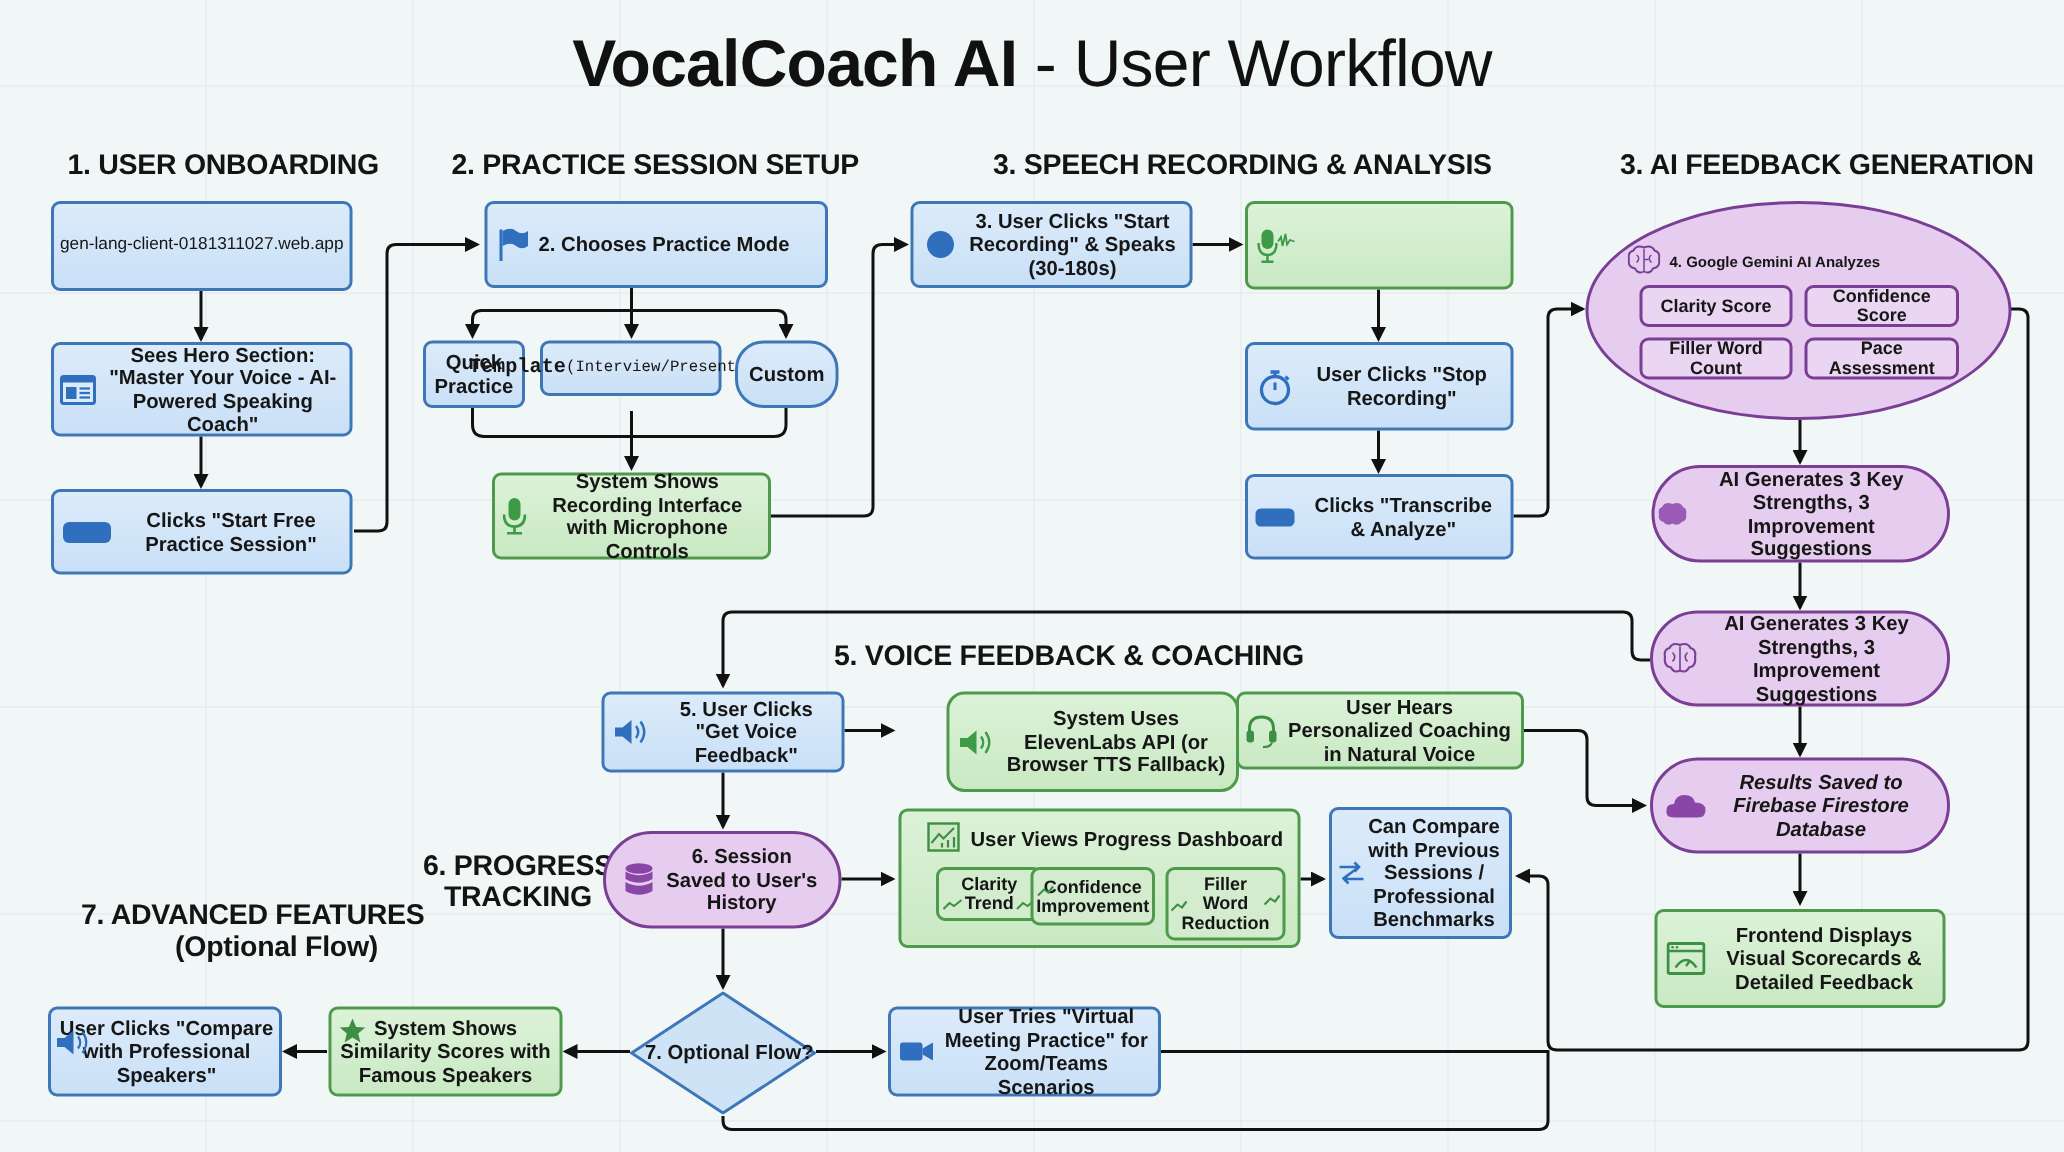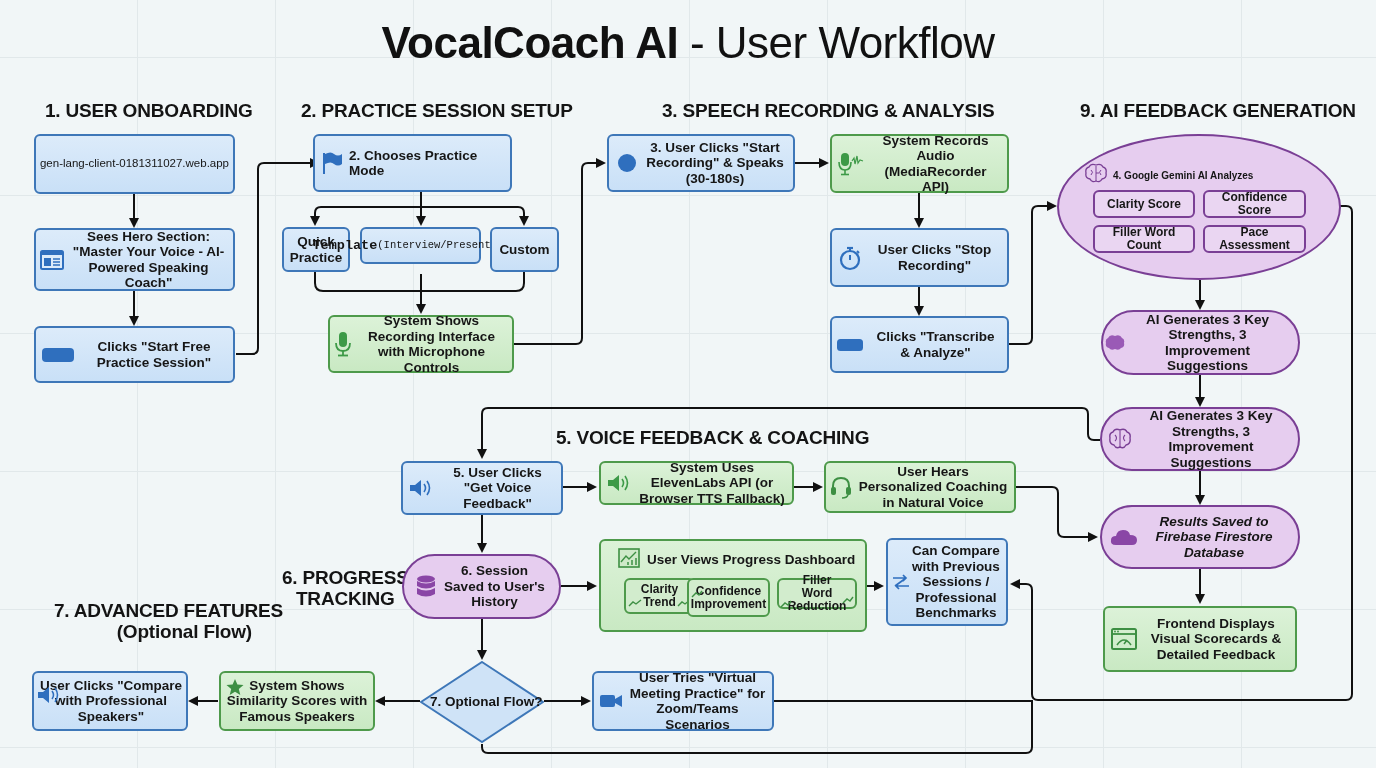--- a/index.html
+++ b/index.html
@@ -91,21 +91,21 @@
     <path d="M420,701 H377" marker-end="url(#ah)"></path>
     <path d="M218,701 H190" marker-end="url(#ah)"></path>
   </g>
 </svg>
 
 <div class="title"><b>VocalCoach AI</b><span class="light"> - User Workflow</span></div>
 
 <div class="sec" style="left:45px;top:100px;">1. USER ONBOARDING</div>
 <div class="sec" style="left:301px;top:100px;">2. PRACTICE SESSION SETUP</div>
 <div class="sec" style="left:662px;top:100px;">3. SPEECH RECORDING &amp; ANALYSIS</div>
-<div class="sec" style="left:1080px;top:100px;">9. AI FEEDBACK GENERATION</div>
+<div class="sec" style="left:1080px;top:100px;">3. AI FEEDBACK GENERATION</div>
 <div class="sec" style="left:556px;top:427px;">5. VOICE FEEDBACK &amp; COACHING</div>
 <div class="sec" style="left:282px;top:567px;text-align:center;line-height:21px;">
   <div>6. PROGRESS</div>
     <div>TRACKING</div>
 </div>
 <div class="sec" style="left:54px;top:600px;text-align:right;line-height:21px;width:198px;">
   <div>7. ADVANCED FEATURES</div>
     <div>(Optional Flow)</div>
 </div>
 
@@ -129,38 +129,38 @@
 
 <div class="node blue" style="left:34px;top:326px;width:201px;height:57px;">
   <span class="ic" style="margin-left:5px;">
     <svg width="34" height="16" viewBox="0 0 34 16">
         <rect x="1" y="1" width="32" height="14" rx="4" fill="#2f6fbe"></rect>
       </svg>
   </span>
   <span class="txt">Clicks "Start Free Practice Session"</span>
 </div>
 
-<div class="node blue" style="left:313px;top:134px;width:199px;height:58px;">
+<div class="node blue" style="left:323px;top:134px;width:229px;height:58px;">
   <span class="ic" style="margin-left:6px;">
     <svg width="22" height="24" viewBox="0 0 22 24">
         <line x1="3" y1="2" x2="3" y2="23" stroke="#2f6fbe" stroke-width="2"></line>
         <path d="M4,3 Q10,0 13,3 Q17,6 21,3 V13 Q17,16 13,13 Q10,10 4,13 Z" fill="#2f6fbe"></path>
       </svg>
   </span>
   <span class="txt" style="text-align:left;">2. Chooses Practice Mode</span>
 </div>
 
 <div class="node blue" style="left:282px;top:227px;width:68px;height:45px;justify-content:center;">
   <span class="txt" style="padding:0 4px;">Quick Practice</span>
 </div>
 <div class="node blue" style="left:360px;top:227px;width:121px;height:37px;flex-direction:row;justify-content:center;font-family:Liberation Mono, monospace;">
   <span>Template</span>
   <span class="small">(Interview/Presentation)</span>
 </div>
-<div class="node blue" style="left:490px;top:227px;width:69px;height:45px;justify-content:center;">
+<div class="node blue" style="left:490px;top:227px;width:69px;height:45px;justify-content:center;border-radius:19px;">
   <span class="txt">Custom</span>
 </div>
 
 <div class="node green" style="left:328px;top:315px;width:186px;height:58px;">
   <span class="ic" style="margin-left:5px;">
     <svg width="16" height="26" viewBox="0 0 16 26">
         <rect x="4" y="1" width="8" height="15" rx="4" fill="#3d9a47"></rect>
         <path d="M1,12 Q1,20 8,20 Q15,20 15,12" fill="none" stroke="#3d9a47" stroke-width="1.8"></path>
         <line x1="8" y1="20" x2="8" y2="24" stroke="#3d9a47" stroke-width="1.8"></line>
         <line x1="3" y1="24.5" x2="13" y2="24.5" stroke="#3d9a47" stroke-width="1.8"></line>
@@ -181,21 +181,20 @@
 <div class="node green" style="left:830px;top:134px;width:179px;height:59px;">
   <span class="ic" style="margin-left:6px;">
     <svg width="26" height="26" viewBox="0 0 26 26">
         <rect x="3" y="2" width="8" height="13" rx="4" fill="#3d9a47"></rect>
         <path d="M1,11 Q1,19 7,19 Q13,19 13,11" fill="none" stroke="#3d9a47" stroke-width="1.6"></path>
         <line x1="7" y1="19" x2="7" y2="23" stroke="#3d9a47" stroke-width="1.6"></line>
         <line x1="3" y1="23.5" x2="11" y2="23.5" stroke="#3d9a47" stroke-width="1.6"></line>
         <path d="M14,10 L16,7 L17,13 L19,5 L20,12 L22,9 L25,10" fill="none" stroke="#3d9a47" stroke-width="1.2"></path>
       </svg>
   </span>
-  <span class="txt">System Records Audio (MediaRecorder API)</span>
 </div>
 
 <div class="node blue" style="left:830px;top:228px;width:179px;height:59px;">
   <span class="ic" style="margin-left:6px;">
     <svg width="24" height="26" viewBox="0 0 24 26">
         <circle cx="12" cy="15" r="9" fill="none" stroke="#2f6fbe" stroke-width="2.2"></circle>
         <line x1="9" y1="3" x2="15" y2="3" stroke="#2f6fbe" stroke-width="2.2"></line>
         <line x1="12" y1="3" x2="12" y2="6" stroke="#2f6fbe" stroke-width="2"></line>
         <line x1="12" y1="15" x2="12" y2="10" stroke="#2f6fbe" stroke-width="2"></line>
         <line x1="19" y1="6" x2="21" y2="8" stroke="#2f6fbe" stroke-width="2"></line>
@@ -275,21 +274,21 @@
   <span class="ic" style="margin-left:5px;">
     <svg width="26" height="20" viewBox="0 0 26 20">
         <path d="M2,7 H7 L13,2 V18 L7,13 H2 Z" fill="#2f6fbe"></path>
         <path d="M16,6 Q19,10 16,14" fill="none" stroke="#2f6fbe" stroke-width="1.6"></path>
         <path d="M19,3 Q24,10 19,17" fill="none" stroke="#2f6fbe" stroke-width="1.6"></path>
       </svg>
   </span>
   <span class="txt">5. User Clicks "Get Voice Feedback"</span>
 </div>
 
-<div class="node green" style="left:599px;top:461px;width:195px;height:44px;">
+<div class="node green" style="left:631px;top:461px;width:195px;height:67px;border-radius:12px;">
   <span class="ic" style="margin-left:5px;">
     <svg width="26" height="20" viewBox="0 0 26 20">
         <path d="M2,7 H7 L13,2 V18 L7,13 H2 Z" fill="#3d9a47"></path>
         <path d="M16,6 Q19,10 16,14" fill="none" stroke="#3d9a47" stroke-width="1.6"></path>
         <path d="M19,3 Q24,10 19,17" fill="none" stroke="#3d9a47" stroke-width="1.6"></path>
       </svg>
   </span>
   <span class="txt">System Uses ElevenLabs API (or Browser TTS Fallback)</span>
 </div>
 
@@ -338,21 +337,21 @@
   <span style="position:absolute;right:2px;top:17px;"><svg width="14" height="8" viewBox="0 0 14 8">
         <path d="M1,7 L5,3 L8,5 L13,1" fill="none" stroke="#3d8f43" stroke-width="1.4"></path>
       </svg></span>
 </div>
 <div class="sub g" style="left:687px;top:578px;width:83px;height:39px;">
   <span style="position:absolute;left:2px;top:8px;"><svg width="12" height="8" viewBox="0 0 12 8">
         <path d="M1,7 L5,3 L8,5 L11,1" fill="none" stroke="#3d8f43" stroke-width="1.4"></path>
       </svg></span>
   <span style="padding:0 3px;">Confidence Improvement</span>
 </div>
-<div class="sub g" style="left:777px;top:578px;width:80px;height:31px;">
+<div class="sub g" style="left:777px;top:578px;width:80px;height:49px;">
   <span style="position:absolute;left:1px;top:18px;"><svg width="12" height="8" viewBox="0 0 12 8">
         <path d="M1,7 L5,3 L8,5 L11,1" fill="none" stroke="#3d8f43" stroke-width="1.4"></path>
       </svg></span>
   <span style="padding:0 10px;">Filler Word Reduction</span>
   <span style="position:absolute;right:1px;top:14px;"><svg width="12" height="8" viewBox="0 0 12 8">
         <path d="M1,7 L5,3 L8,5 L11,1" fill="none" stroke="#3d8f43" stroke-width="1.4"></path>
       </svg></span>
 </div>
 
 <div class="node blue" style="left:886px;top:538px;width:122px;height:88px;">

